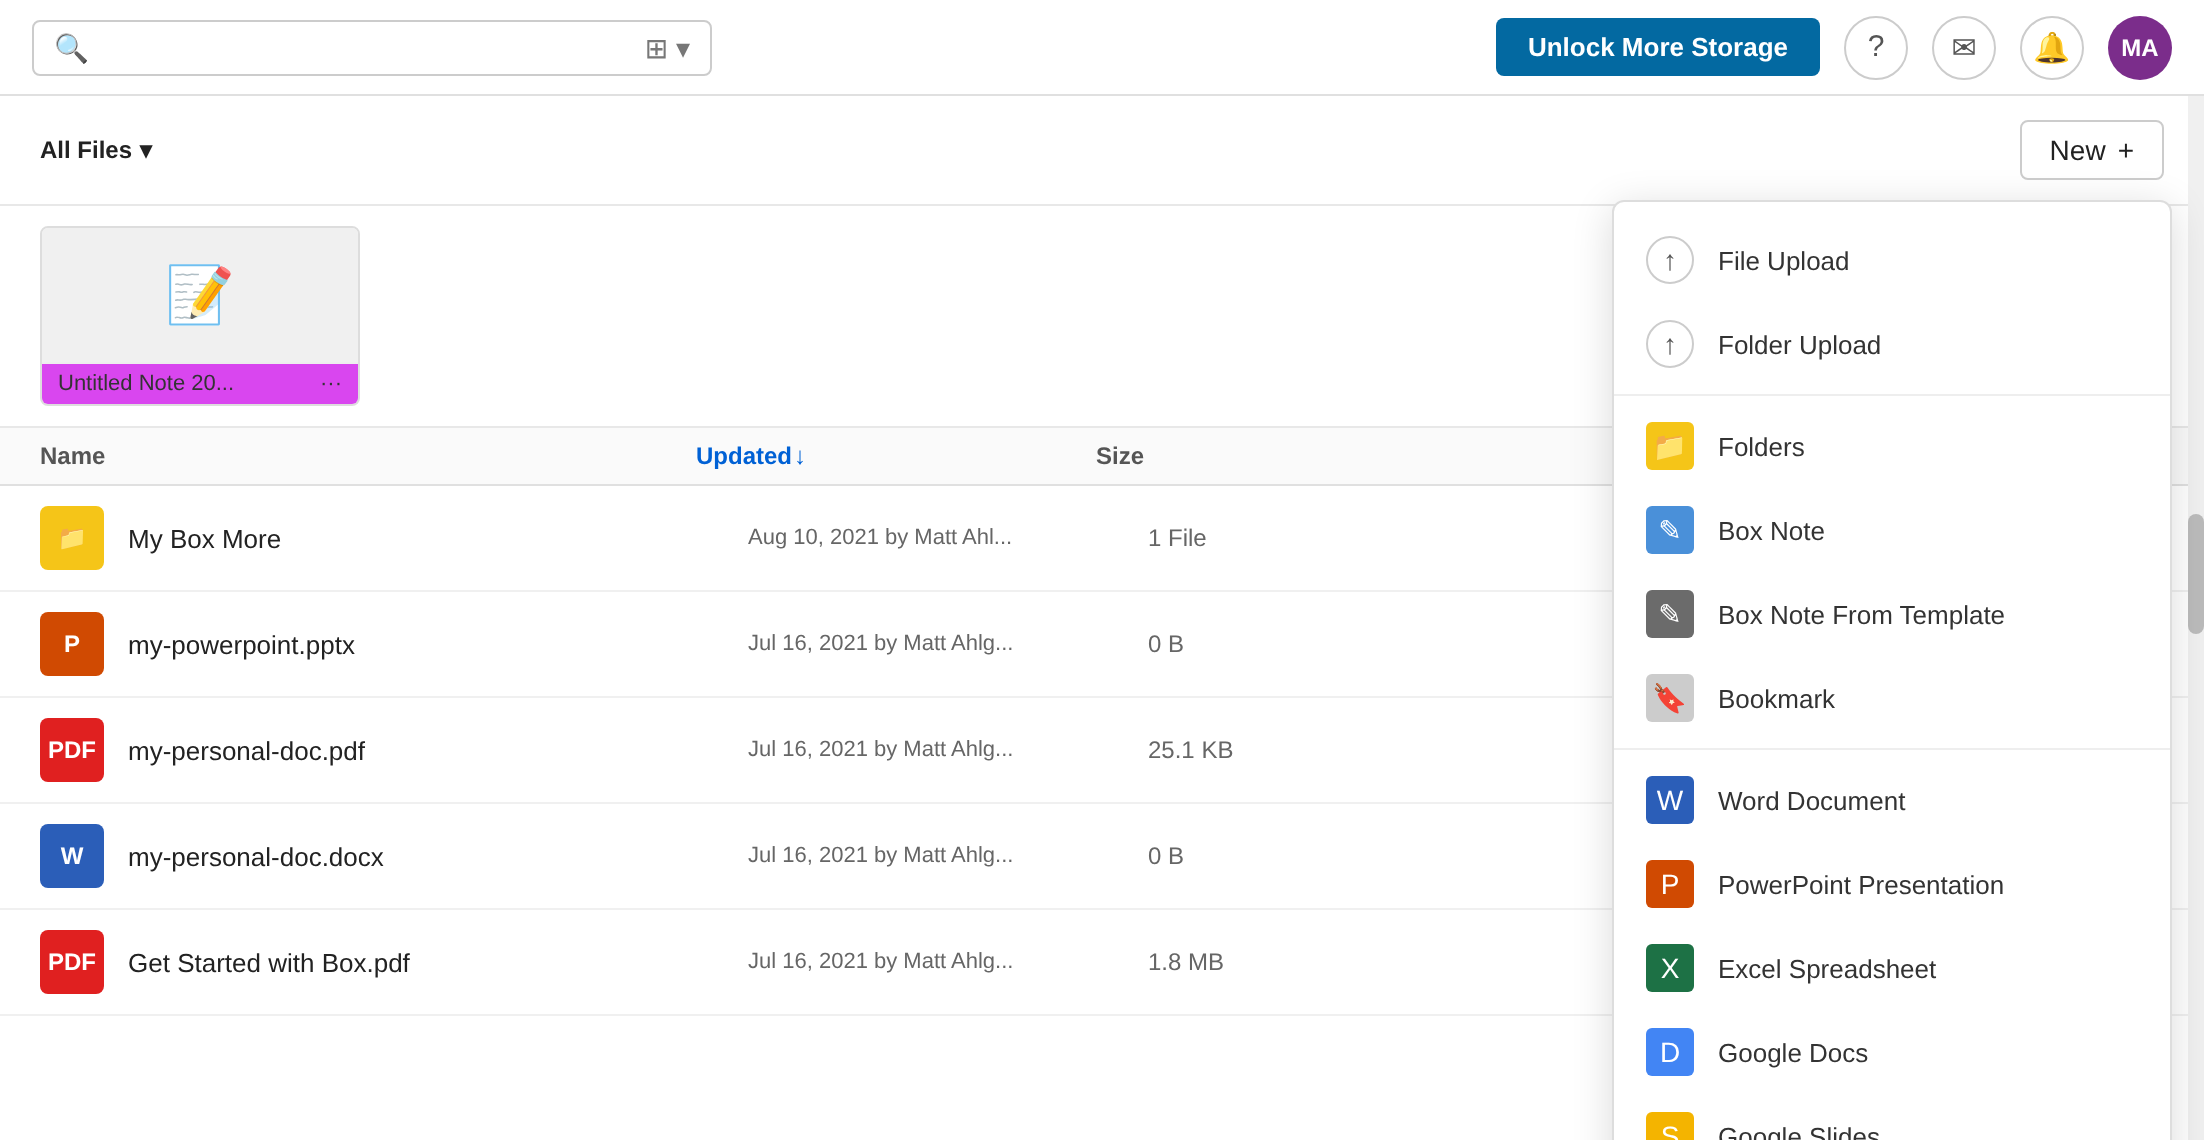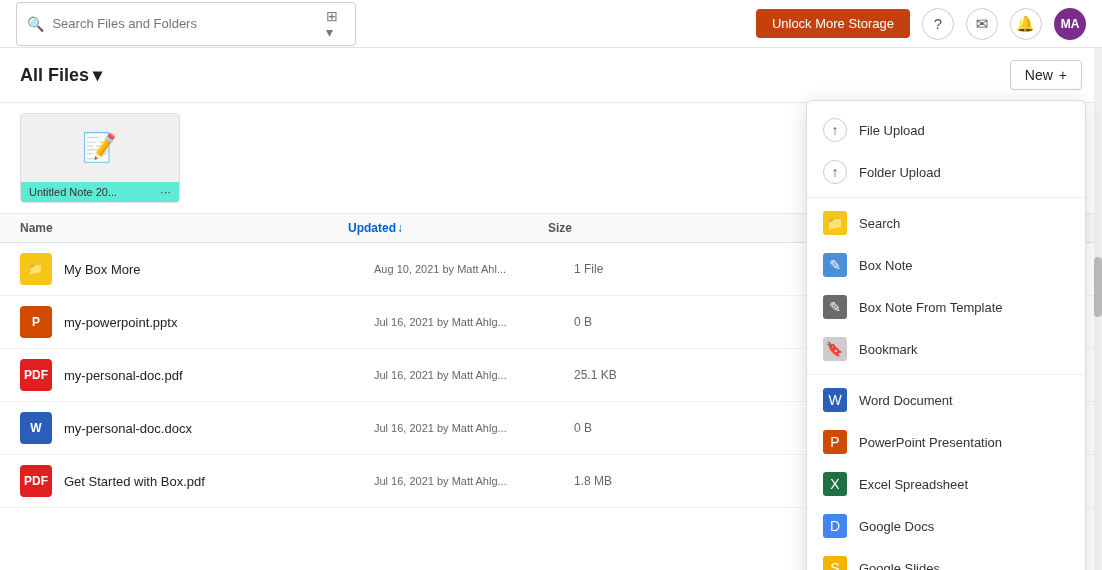--- a/index.html
+++ b/index.html
@@ -46,27 +46,27 @@
     }
     .search-filter-icon {
       color: #777;
       font-size: 14px;
       margin-left: auto;
     }
 
     .header-spacer { flex: 1; }
 
     .unlock-btn {
-      background: #c2410c;
+      background: #0369a1;
       color: #fff;
       border: none;
       border-radius: 4px;
       padding: 7px 16px;
       font-size: 13px;
-      font-weight: 400;
+      font-weight: 700;
       cursor: pointer;
     }
 
     .header-icon {
       width: 32px;
       height: 32px;
       border-radius: 50%;
       border: 1px solid #ccc;
       display: flex;
       align-items: center;
@@ -102,21 +102,21 @@
     
     .toolbar {
       display: flex;
       align-items: center;
       padding: 12px 20px;
       border-bottom: 1px solid #e8e8e8;
       gap: 12px;
     }
 
     .all-files-btn {
-      font-size: 18px;
+      font-size: 12px;
       font-weight: 600;
       color: #222;
       cursor: pointer;
       background: none;
       border: none;
       display: flex;
       align-items: center;
       gap: 4px;
     }
 
@@ -163,21 +163,21 @@
       justify-content: center;
       background: #f0f0f0;
     }
 
     .thumbnail-note-icon {
       font-size: 28px;
       color: #4a90d9;
     }
 
     .thumbnail-footer {
-      background: #5eead4;
+      background: #d946ef;
       padding: 4px 8px;
       font-size: 11px;
       color: #333;
       display: flex;
       align-items: center;
       justify-content: space-between;
       border-top: 1px solid #eee;
     }
 
     
@@ -330,21 +330,20 @@
       border-radius: 4px;
       top: 40%;
     }
   </style>
 </head>
 <body>
 
 <div class="header">
   <div class="search-container">
     <span class="search-icon-svg">🔍</span>
-    <input class="search-input" placeholder="Search Files and Folders" style="">
     <span class="search-filter-icon">⊞ ▾</span>
   </div>
   <div class="header-spacer"></div>
   <button class="unlock-btn">Unlock More Storage</button>
   <div class="header-icon">?</div>
   <div class="header-icon">✉</div>
   <div class="header-icon">🔔</div>
   <div class="avatar">MA</div>
 </div>
 
@@ -425,21 +424,21 @@
         <div class="di-icon di-upload">↑</div>
         <span>File Upload</span>
       </div>
       <div class="dropdown-item">
         <div class="di-icon di-upload">↑</div>
         <span>Folder Upload</span>
       </div>
       <div class="dropdown-divider"></div>
       <div class="dropdown-item">
         <div class="di-icon di-folder">📁</div>
-        <span>Search</span>
+        <span>Folders</span>
       </div>
       <div class="dropdown-item">
         <div class="di-icon di-note">✎</div>
         <span>Box Note</span>
       </div>
       <div class="dropdown-item">
         <div class="di-icon di-note-tmpl">✎</div>
         <span>Box Note From Template</span>
       </div>
       <div class="dropdown-item">

